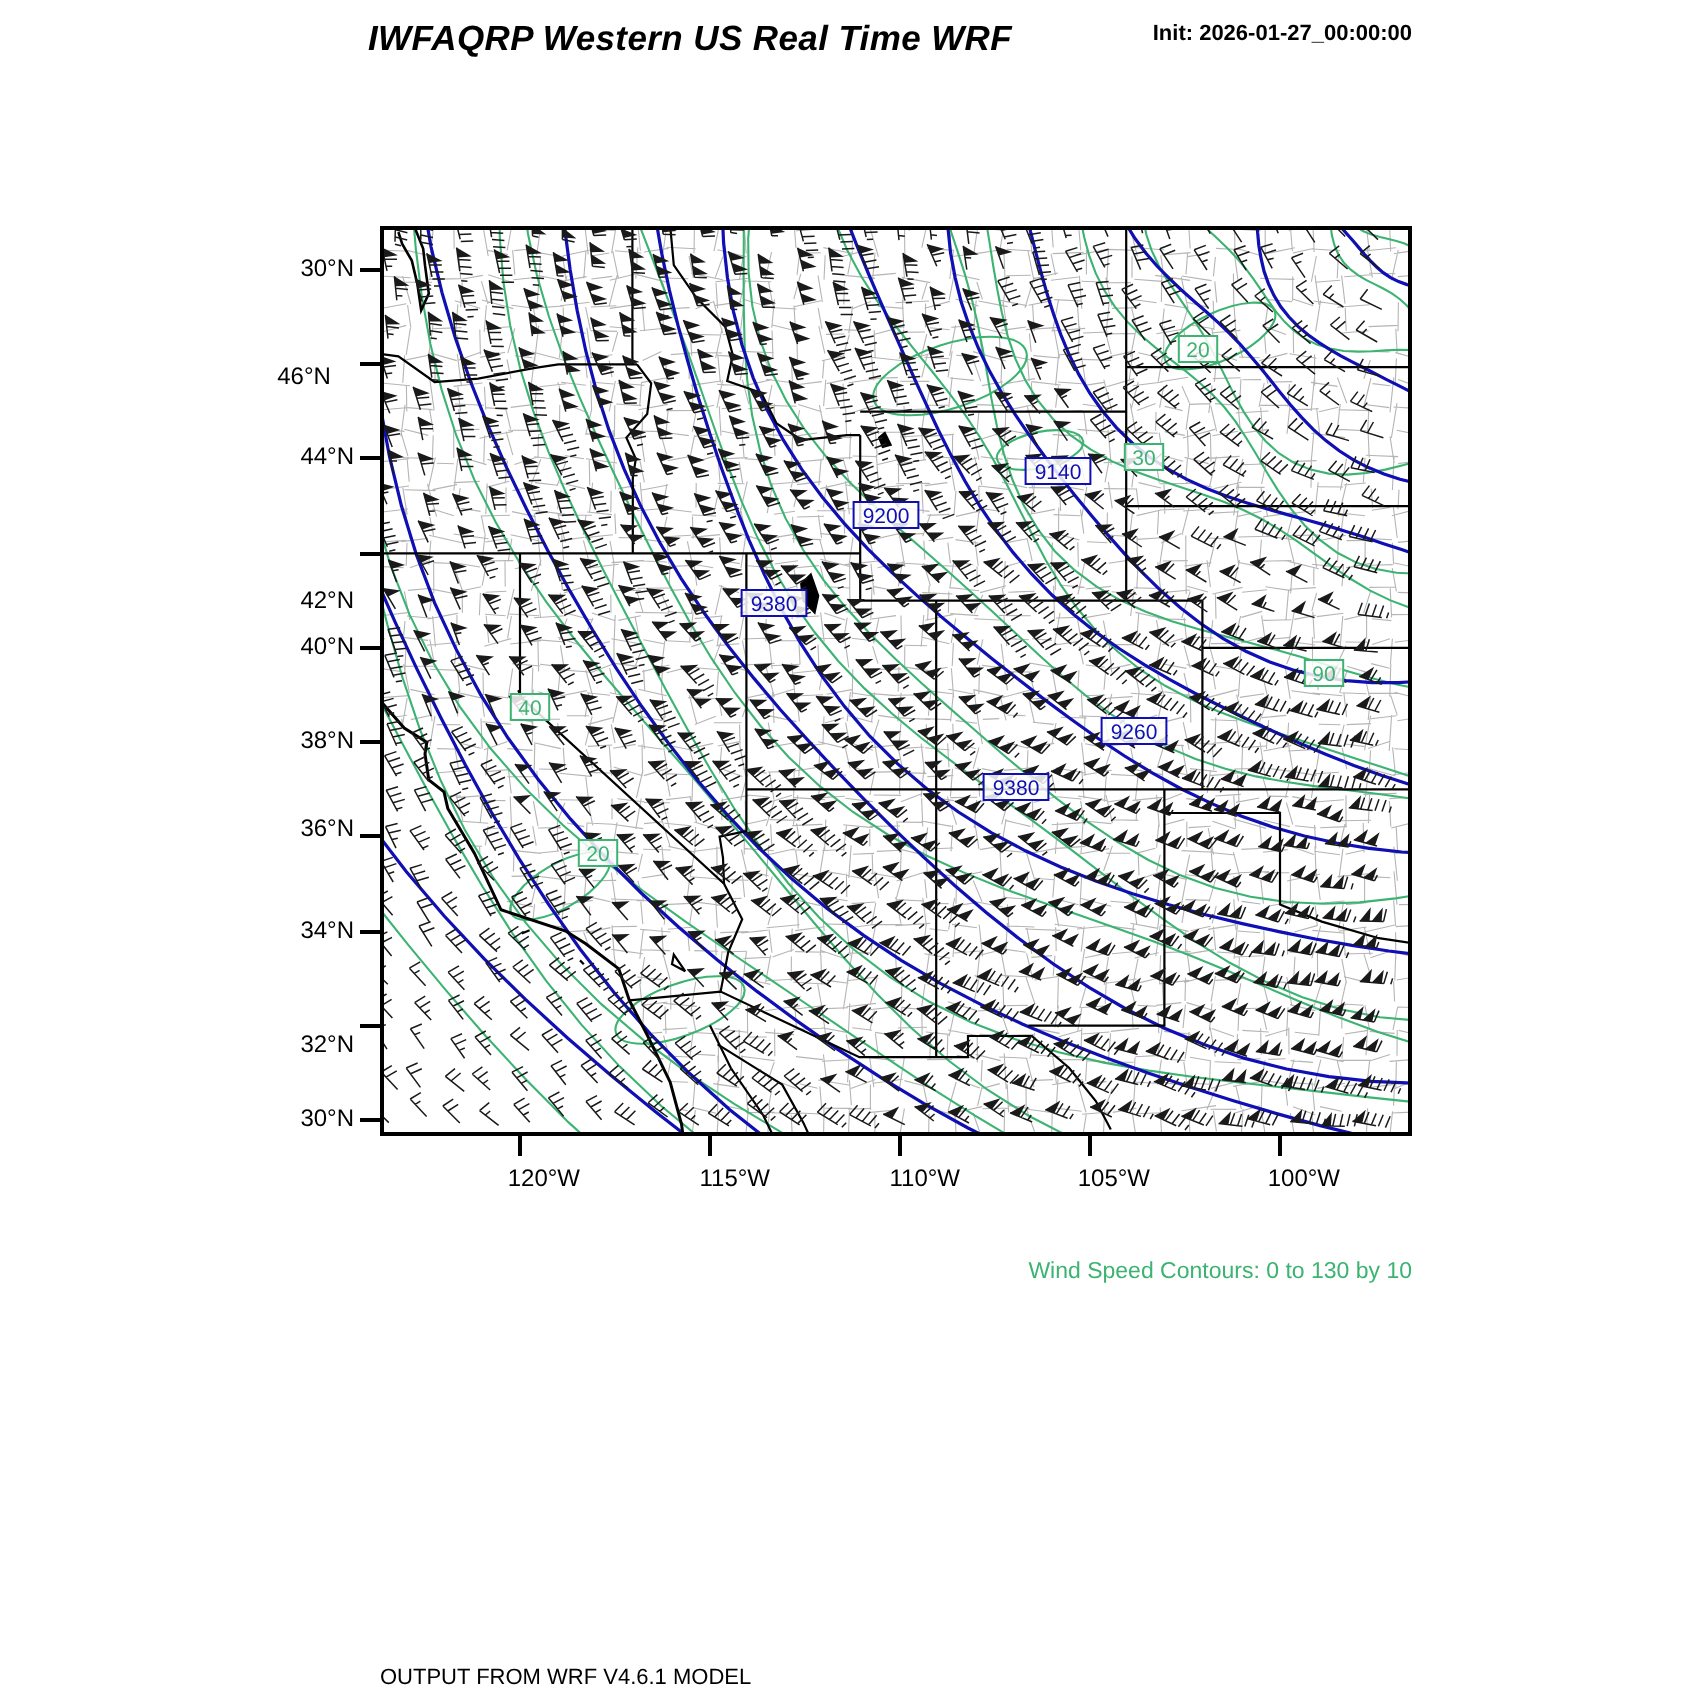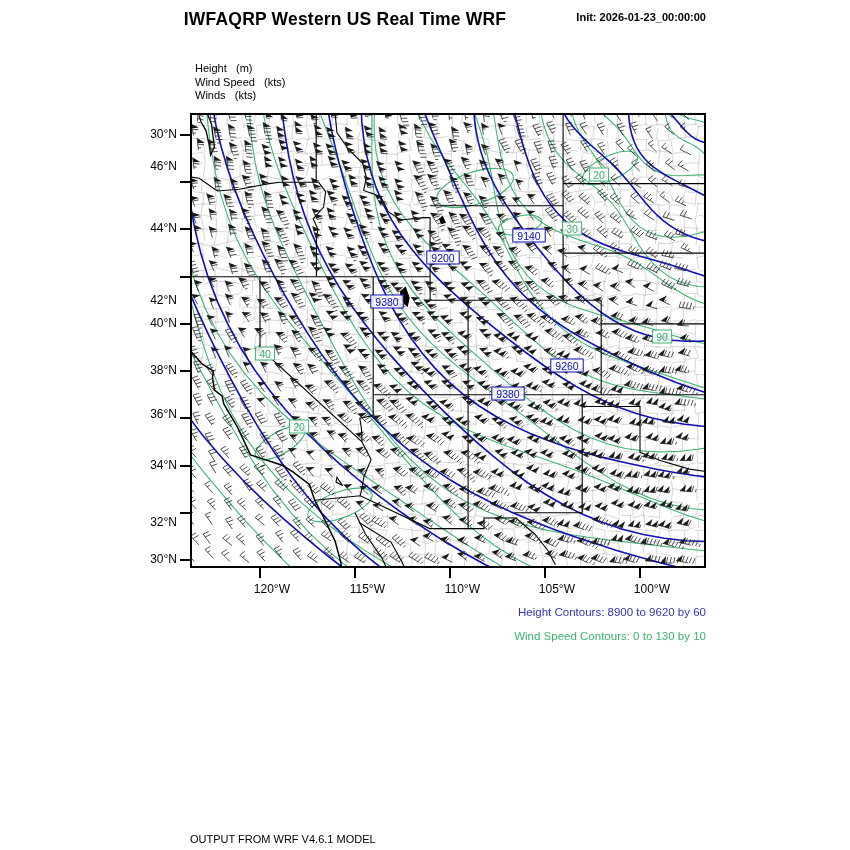--- a/index.html
+++ b/index.html
@@ -1,43 +1,38 @@
 <!DOCTYPE html>
 <html><head>
 <meta charset="utf-8">
 <style>
   html,body{margin:0;padding:0;background:#ffffff;}
   #page{position:relative;width:850px;height:850px;background:#ffffff;overflow:hidden;
         font-family:"Liberation Sans", sans-serif;color:#000;}
   .abs{position:absolute;}
-  #title{left:150px;top:9px;width:390px;text-align:center;font-size:17.5px;font-weight:bold;letter-spacing:0.2px;}
+  #title{left:150px;top:9px;width:390px;text-align:center;font-size:17.5px;font-weight:bold;letter-spacing:0.2px;font-style:italic;}
   #init-line{left:400px;top:11px;width:306px;text-align:right;font-size:11px;font-weight:bold;}
   #valid-line{left:400px;top:25px;width:306px;text-align:right;font-size:11px;}
   #legend{left:195px;top:62px;font-size:11px;line-height:13.5px;}
   .legend-line{white-space:pre;}
   #map-area{left:190px;top:113px;width:516px;height:455px;}
   .lat-label{width:50px;text-align:right;font-size:12px;}
   .lon-label{width:60px;text-align:right;font-size:12px;}
   .tickmark{background:#000;}
   #height-note{left:400px;top:606px;width:306px;text-align:right;font-size:11.5px;}
   #wind-note{left:400px;top:630px;width:306px;text-align:right;font-size:11.5px;}
   #footer{left:190px;top:806px;font-size:11px;line-height:13.5px;white-space:pre;}
 </style>
 </head>
 <body>
 
 <div id="page">
   <div class="abs" id="title">IWFAQRP Western US Real Time WRF</div>
-  <div class="abs" id="init-line">Init: 2026-01-23_00:00:00</div>
+  <div class="abs" id="init-line">Init: 2026-01-27_00:00:00</div>
 
-  <div class="abs" id="legend">
-    <div class="legend-line">Height   (m)</div>
-    <div class="legend-line">Wind Speed   (kts)</div>
-    <div class="legend-line">Winds   (kts)</div>
-  </div>
 
   <div class="abs" id="map-area"><svg width="516" height="455" viewBox="0 0 516 455">
         <defs>
           <clipPath id="mapClip">
             <rect x="0" y="0" width="516" height="455"></rect>
           </clipPath>
           <clipPath id="landClip">
             <polygon points="-20.0,-5.0 -19.3,0.8 -19.3,13.7 -14.6,26.7 -9.8,45.6 -6.9,62.1 -4.1,63.3 -5.1,76.3 -6.9,102.3 -13.6,133.0 -16.4,144.8 -9.8,163.7 -7.9,174.3 -13.6,200.7 -3.1,218.0 -0.3,236.9 12.1,251.0 23.4,258.1 22.5,264.0 24.4,277.0 32.0,282.9 33.9,291.2 47.2,313.6 60.5,341.9 92.8,352.5 102.9,358.9 119.4,371.4 124.7,387.2 133.6,404.5 145.1,428.1 150.8,449.3 151.7,456.4 150.0,460.0 521.0,460.0 521.0,-5.0"></polygon>
           </clipPath>
         </defs>
@@ -138,32 +133,31 @@
             <text x="409" y="65.5" fill="#3cb371">20</text>
             <rect x="372.4" y="109" width="19.2" height="13" fill="#ffffff" fill-opacity="0.85" stroke="#3cb371" stroke-width="1"></rect>
             <text x="382" y="119.5" fill="#3cb371">30</text>
             <rect x="462.4" y="217" width="19.2" height="13" fill="#ffffff" fill-opacity="0.85" stroke="#3cb371" stroke-width="1"></rect>
             <text x="472" y="227.5" fill="#3cb371">90</text>
           </g>
         </g>
         <rect x="1" y="1" width="514" height="453" fill="none" stroke="#000" stroke-width="2"></rect>
       </svg></div>
 
-  <div class="abs" id="height-note" style="color: rgb(51, 51, 179);">Height Contours: 8900 to 9620 by 60</div>
   <div class="abs" id="wind-note" style="color: rgb(60, 179, 113);">Wind Speed Contours: 0 to 130 by 10</div>
 
   <div class="abs" id="footer">
     <div>OUTPUT FROM WRF V4.6.1 MODEL</div>
     
   </div>
 <div id="lat-axis">
       <div class="abs tickmark" style="left: 180px; top: 134px; width: 10px; height: 2px;"></div>
       <div class="abs lat-label" style="left: 127px; top: 127px;">30°N</div>
       <div class="abs tickmark" style="left: 180px; top: 181.22px; width: 10px; height: 2px;"></div>
-      <div class="abs lat-label" style="left: 127px; top: 159px;">46°N</div>
+      <div class="abs lat-label" style="left: 127px; top: 181px; text-align: center;">46°N</div>
       <div class="abs tickmark" style="left: 180px; top: 228.44px; width: 10px; height: 2px;"></div>
       <div class="abs lat-label" style="left: 127px; top: 221.44px;">44°N</div>
       <div class="abs tickmark" style="left: 180px; top: 275.66px; width: 10px; height: 2px;"></div>
       <div class="abs lat-label" style="left: 127px; top: 268.66px; margin-top: 24px;">42°N</div>
       <div class="abs tickmark" style="left: 180px; top: 322.88px; width: 10px; height: 2px;"></div>
       <div class="abs lat-label" style="left: 127px; top: 315.88px;">40°N</div>
       <div class="abs tickmark" style="left: 180px; top: 370.1px; width: 10px; height: 2px;"></div>
       <div class="abs lat-label" style="left: 127px; top: 363.1px;">38°N</div>
       <div class="abs tickmark" style="left: 180px; top: 417.32px; width: 10px; height: 2px;"></div>
       <div class="abs lat-label" style="left: 127px; top: 407px; text-align: right;">36°N</div>

